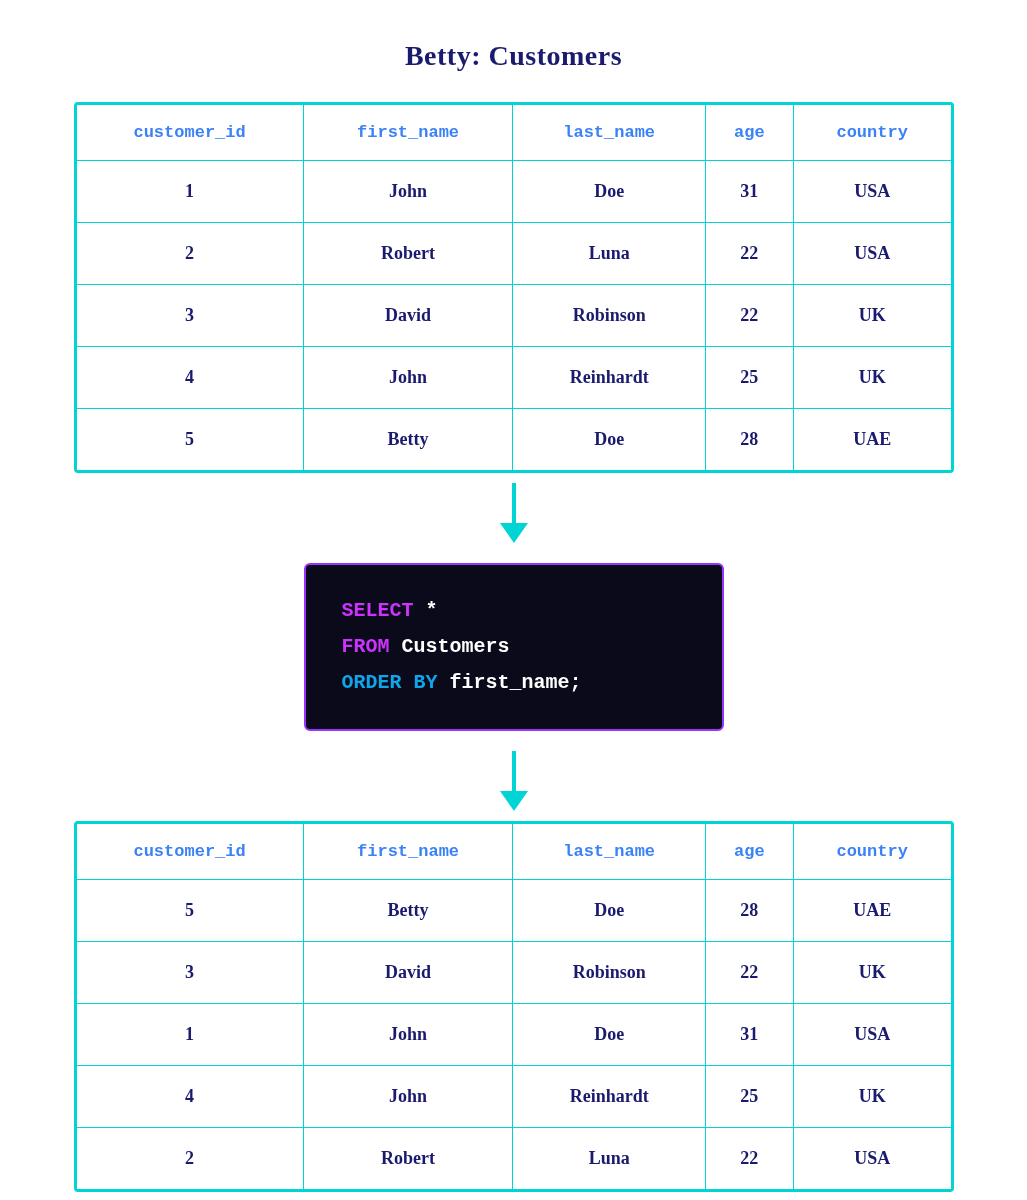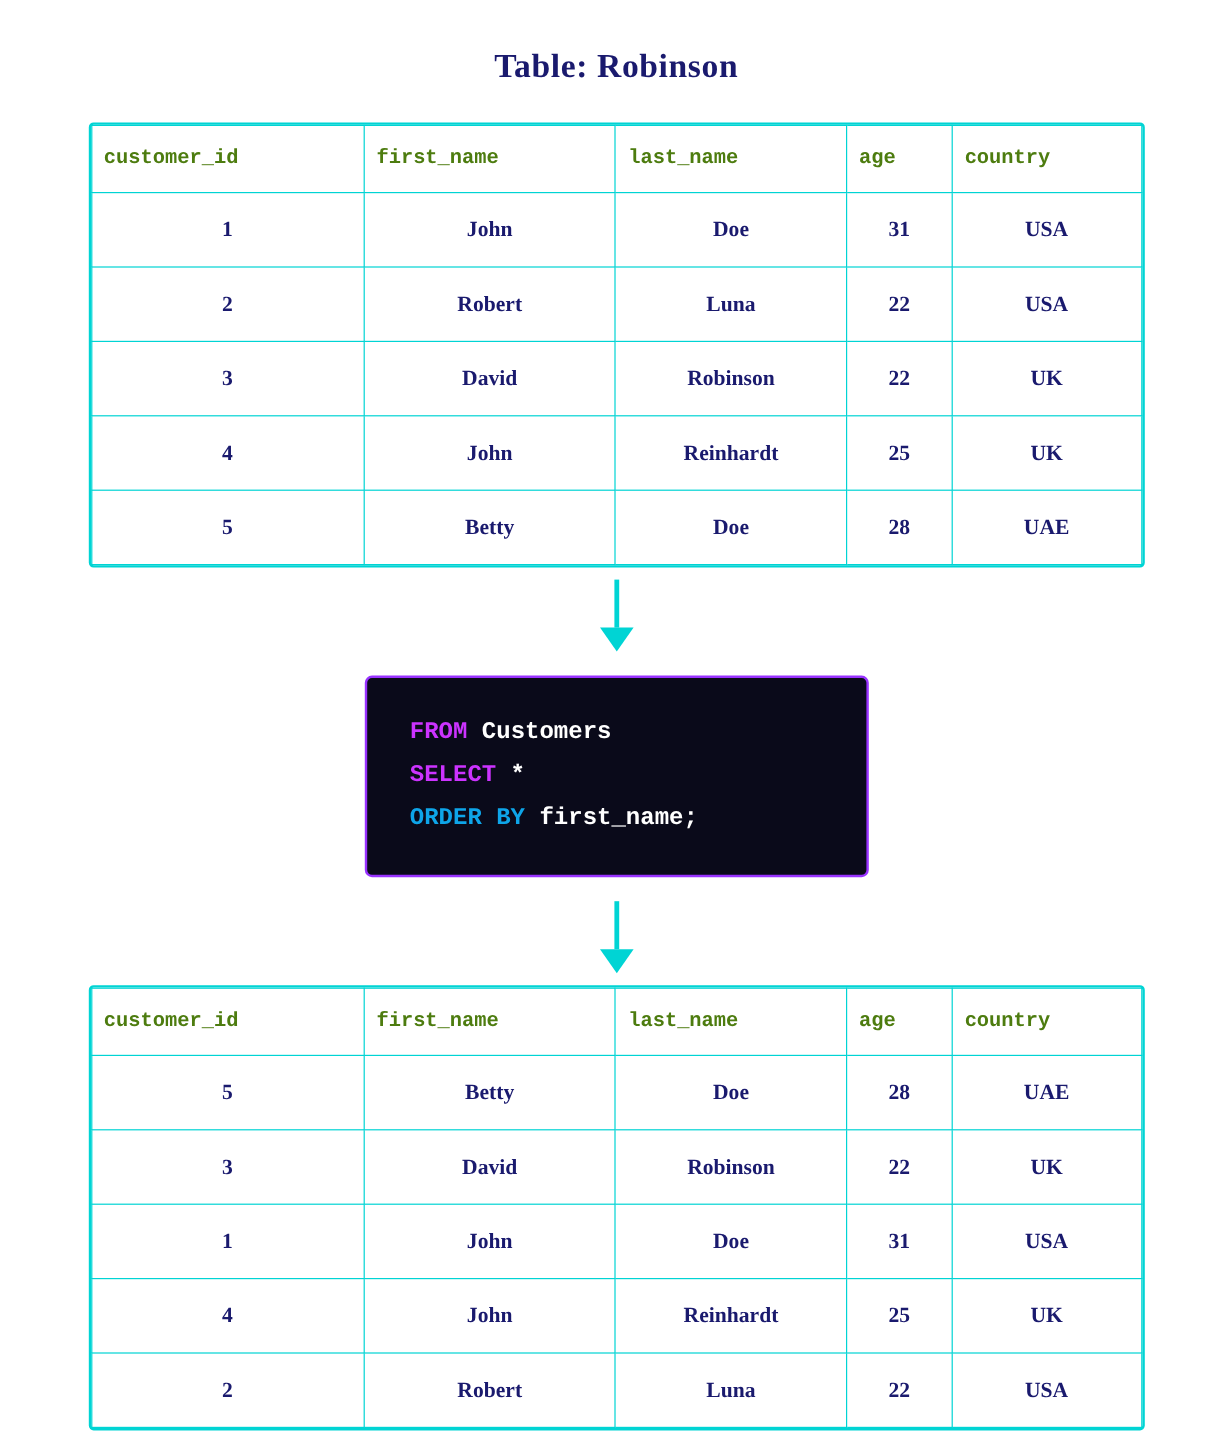--- a/index.html
+++ b/index.html
@@ -28,25 +28,25 @@
       border: 2.5px solid #00d4d4;
       border-radius: 4px;
     }
 
     table {
       width: 100%;
       border-collapse: collapse;
     }
 
     th {
-      color: #4d7c0f;
+      color: #3b82f6;
       font-size: 17px;
       font-weight: 600;
       padding: 18px 10px;
-      text-align: left;
+      text-align: center;
       border: 1.5px solid #00d4d4;
       font-family: 'Courier New', monospace;
     }
 
     td {
       color: #1a1a6e;
       font-size: 18px;
       font-weight: 700;
       padding: 20px 10px;
       text-align: center;
@@ -91,21 +91,21 @@
     }
 
     .kw-select { color: #cc33ff; }
     .kw-from { color: #cc33ff; }
     .kw-order { color: #0ea5e9; }
     .sql-text { color: #ffffff; }
   </style>
 </head>
 <body>
 
-<h1 class="page-title">Table: Robinson</h1>
+<h1 class="page-title">Betty: Customers</h1>
 
 <div class="table-wrapper">
   <table>
     <thead>
       <tr>
         <th>customer_id</th>
         <th>first_name</th>
         <th>last_name</th>
         <th>age</th>
         <th>country</th>
@@ -151,24 +151,24 @@
   </table>
 </div>
 
 <div class="arrow-down">
   <div class="arrow-line"></div>
   <div class="arrow-head"></div>
 </div>
 
 <div class="sql-box">
   <div class="sql-line">
-    <span class="kw-from">FROM</span><span class="sql-text"> Customers</span>
+    <span class="kw-select">SELECT</span><span class="sql-text"> *</span>
   </div>
   <div class="sql-line">
-    <span class="kw-select">SELECT</span><span class="sql-text"> *</span>
+    <span class="kw-from">FROM</span><span class="sql-text"> Customers</span>
   </div>
   <div class="sql-line">
     <span class="kw-order">ORDER BY</span><span class="sql-text"> first_name;</span>
   </div>
 </div>
 
 <div class="arrow-down">
   <div class="arrow-line"></div>
   <div class="arrow-head"></div>
 </div>

